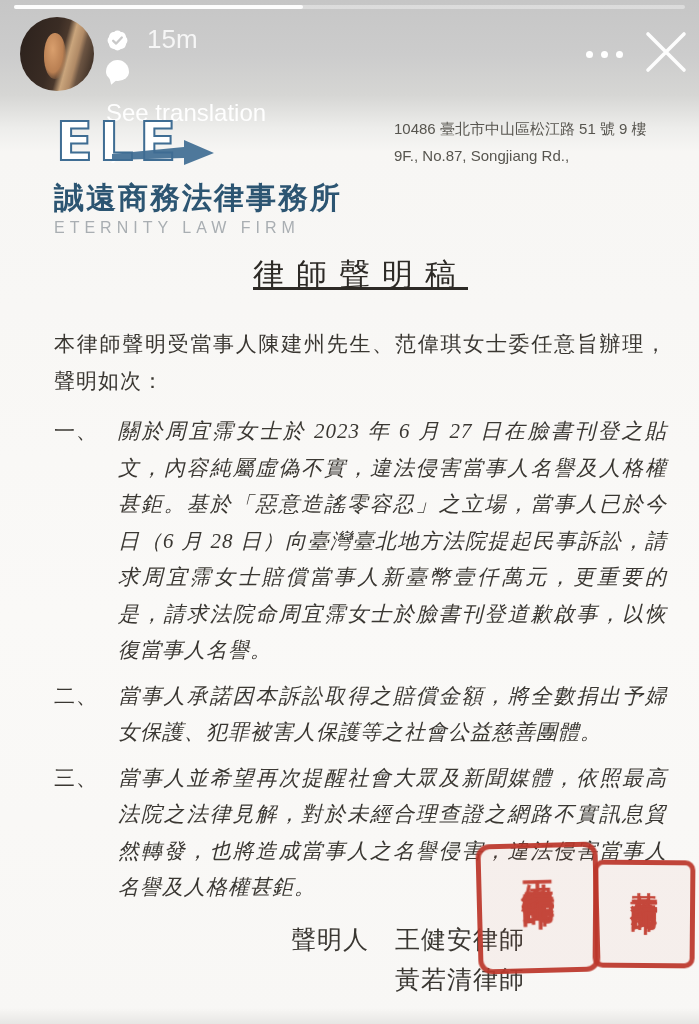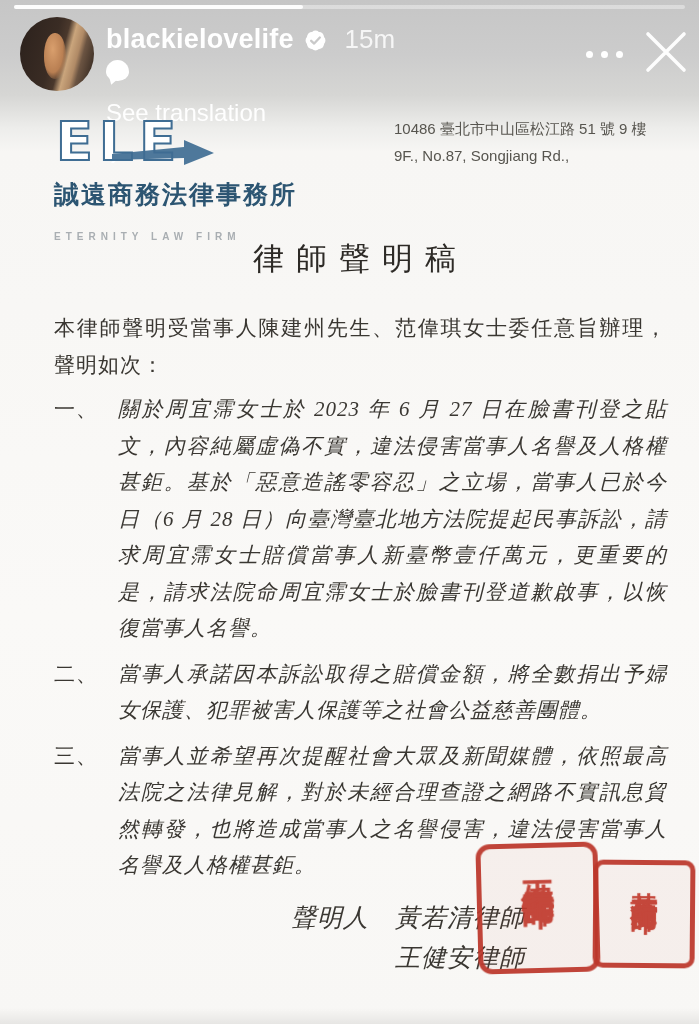--- a/index.html
+++ b/index.html
@@ -50,41 +50,41 @@
 
   
   .page{
     position:absolute;left:8px;top:0;width:699px;height:1024px;
     padding:112px 40px 0 46px;box-sizing:border-box;
     color:#34312d;
   }
   .letterhead{display:flex;height:106px;}
   .brand{flex:0 0 340px;}
   .brand-zh{font-family:"Liberation Serif","DejaVu Serif",serif;font-weight:700;
-    font-size:25px;letter-spacing:2px;color:#2c5572;margin-top:2px;}
-  .brand-en{font-size:10px;letter-spacing:5px;color:#a9aeb2;margin-top:20px;font-weight:700;}
+    font-size:30px;letter-spacing:2px;color:#2c5572;margin-top:2px;}
+  .brand-en{font-size:16px;letter-spacing:5px;color:#a9aeb2;margin-top:0;font-weight:400;}
   .addr{font-size:15px;line-height:26.5px;color:#57554f;padding-top:4px;}
 
   .doc-title{
     text-align:center;font-family:"Liberation Serif","DejaVu Serif",serif;
-    font-size:31px;letter-spacing:12px;color:#2d2a26;margin-top:20px;font-weight:500;
+    font-size:31px;letter-spacing:12px;color:#2d2a26;margin-top:36px;font-weight:500;text-decoration:underline;
   }
 
   .doc-body{
     margin-top:30px;font-family:"Liberation Serif","DejaVu Serif",serif;
     font-size:21px;line-height:36.5px;color:#3a3732;letter-spacing:1px;
   }
-  .intro{text-align:justify;margin:0 0 8px 0;}
+  .intro{text-align:justify;margin:0 0 14px 0;}
   .item{display:flex;margin-top:9px;}
   .item:first-of-type{margin-top:0;}
   .item-no{flex:0 0 64px;}
   .item-text{flex:1;text-align:justify;font-style:italic;}
 
   .signature{display:flex;gap:26px;margin:14px 0 0 237px;
-    font-family:"Liberation Serif","DejaVu Serif",serif;font-size:25px;line-height:40px;color:#3a3732;font-style:italic;}
+    font-family:"Liberation Serif","DejaVu Serif",serif;font-size:25px;line-height:40px;color:#3a3732;}
   .sig-names{display:flex;flex-direction:column;}
 
   
   .seal{
     position:absolute;border-radius:14px;display:flex;align-items:center;justify-content:center;
     color:#c13a2d;border:5px solid #bc372b;background:rgba(205,80,66,.06);
     filter:blur(.3px);opacity:.93;
     font-family:"Liberation Serif","DejaVu Serif",serif;font-weight:700;
   }
   .seal-text{writing-mode:vertical-rl;line-height:1.04;letter-spacing:3px;
@@ -99,21 +99,20 @@
 
 <div class="stage">
 
   <div class="progress-track">
     <div class="progress-fill"></div>
   </div>
 
   <div class="avatar"></div>
 
   <div class="user-row">
-    <span class="username">blackielovelife</span>
     <span class="badge">
       <svg width="23" height="23" viewBox="0 0 24 24">
         <rect x="3.2" y="3.2" width="17.6" height="17.6" rx="5" fill="#ffffff"></rect>
         <rect x="3.2" y="3.2" width="17.6" height="17.6" rx="5" fill="#ffffff" transform="rotate(45 12 12)"></rect>
         <path d="M7.5 12.3 L10.6 15.2 L16.5 8.9" fill="none" stroke="#c9c9c9" stroke-width="2.4" stroke-linecap="round" stroke-linejoin="round"></path>
       </svg>
     </span>
     <span class="timestamp">15m</span>
   </div>
 
@@ -166,22 +165,22 @@
         <span class="item-text">當事人承諾因本訴訟取得之賠償金額，將全數捐出予婦女保護、犯罪被害人保護等之社會公益慈善團體。</span>
       </div>
       <div class="item">
         <span class="item-no">三、</span>
         <span class="item-text">當事人並希望再次提醒社會大眾及新聞媒體，依照最高法院之法律見解，對於未經合理查證之網路不實訊息貿然轉發，也將造成當事人之名譽侵害，違法侵害當事人名譽及人格權甚鉅。</span>
       </div>
 
       <div class="signature">
         <span>聲明人</span>
         <span class="sig-names">
+          <span>王健安律師</span>
           <span>黃若清律師</span>
-          <span>王健安律師</span>
         </span>
       </div>
 
     </div>
   </div>
 
   <div class="seal seal-a">
     <span class="seal-text">王健安律師印</span>
   </div>
   <div class="seal seal-b">

